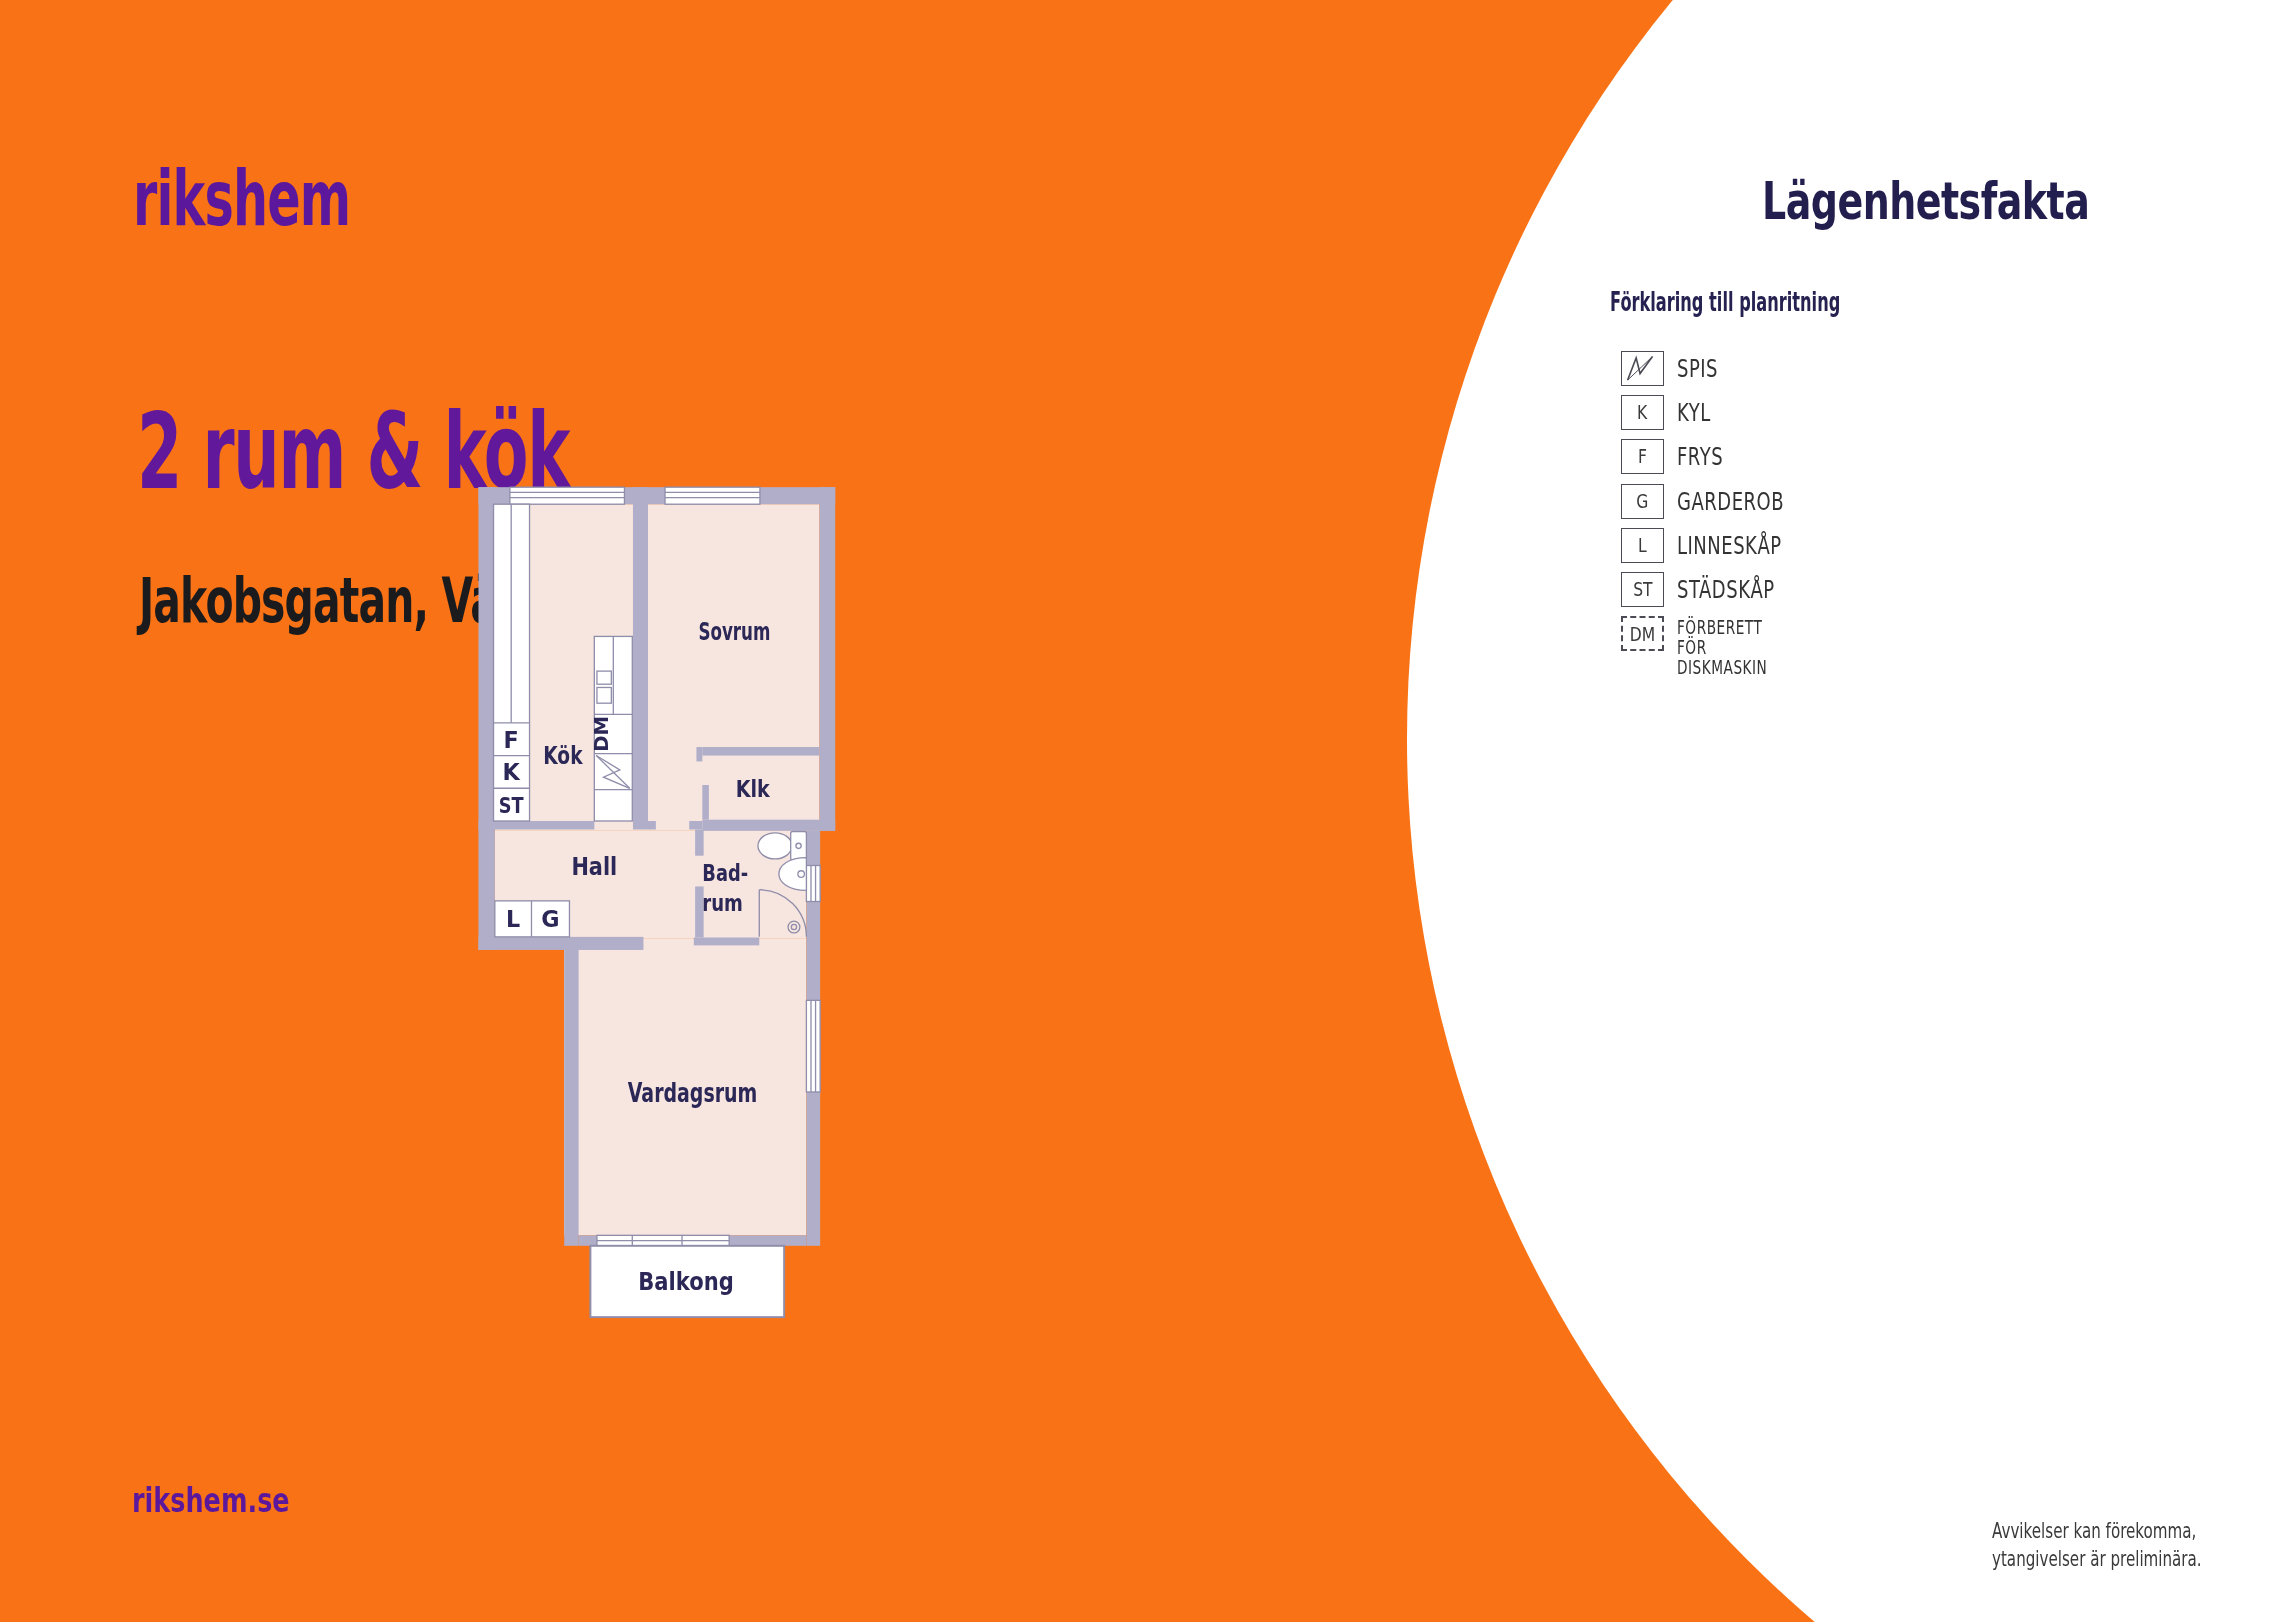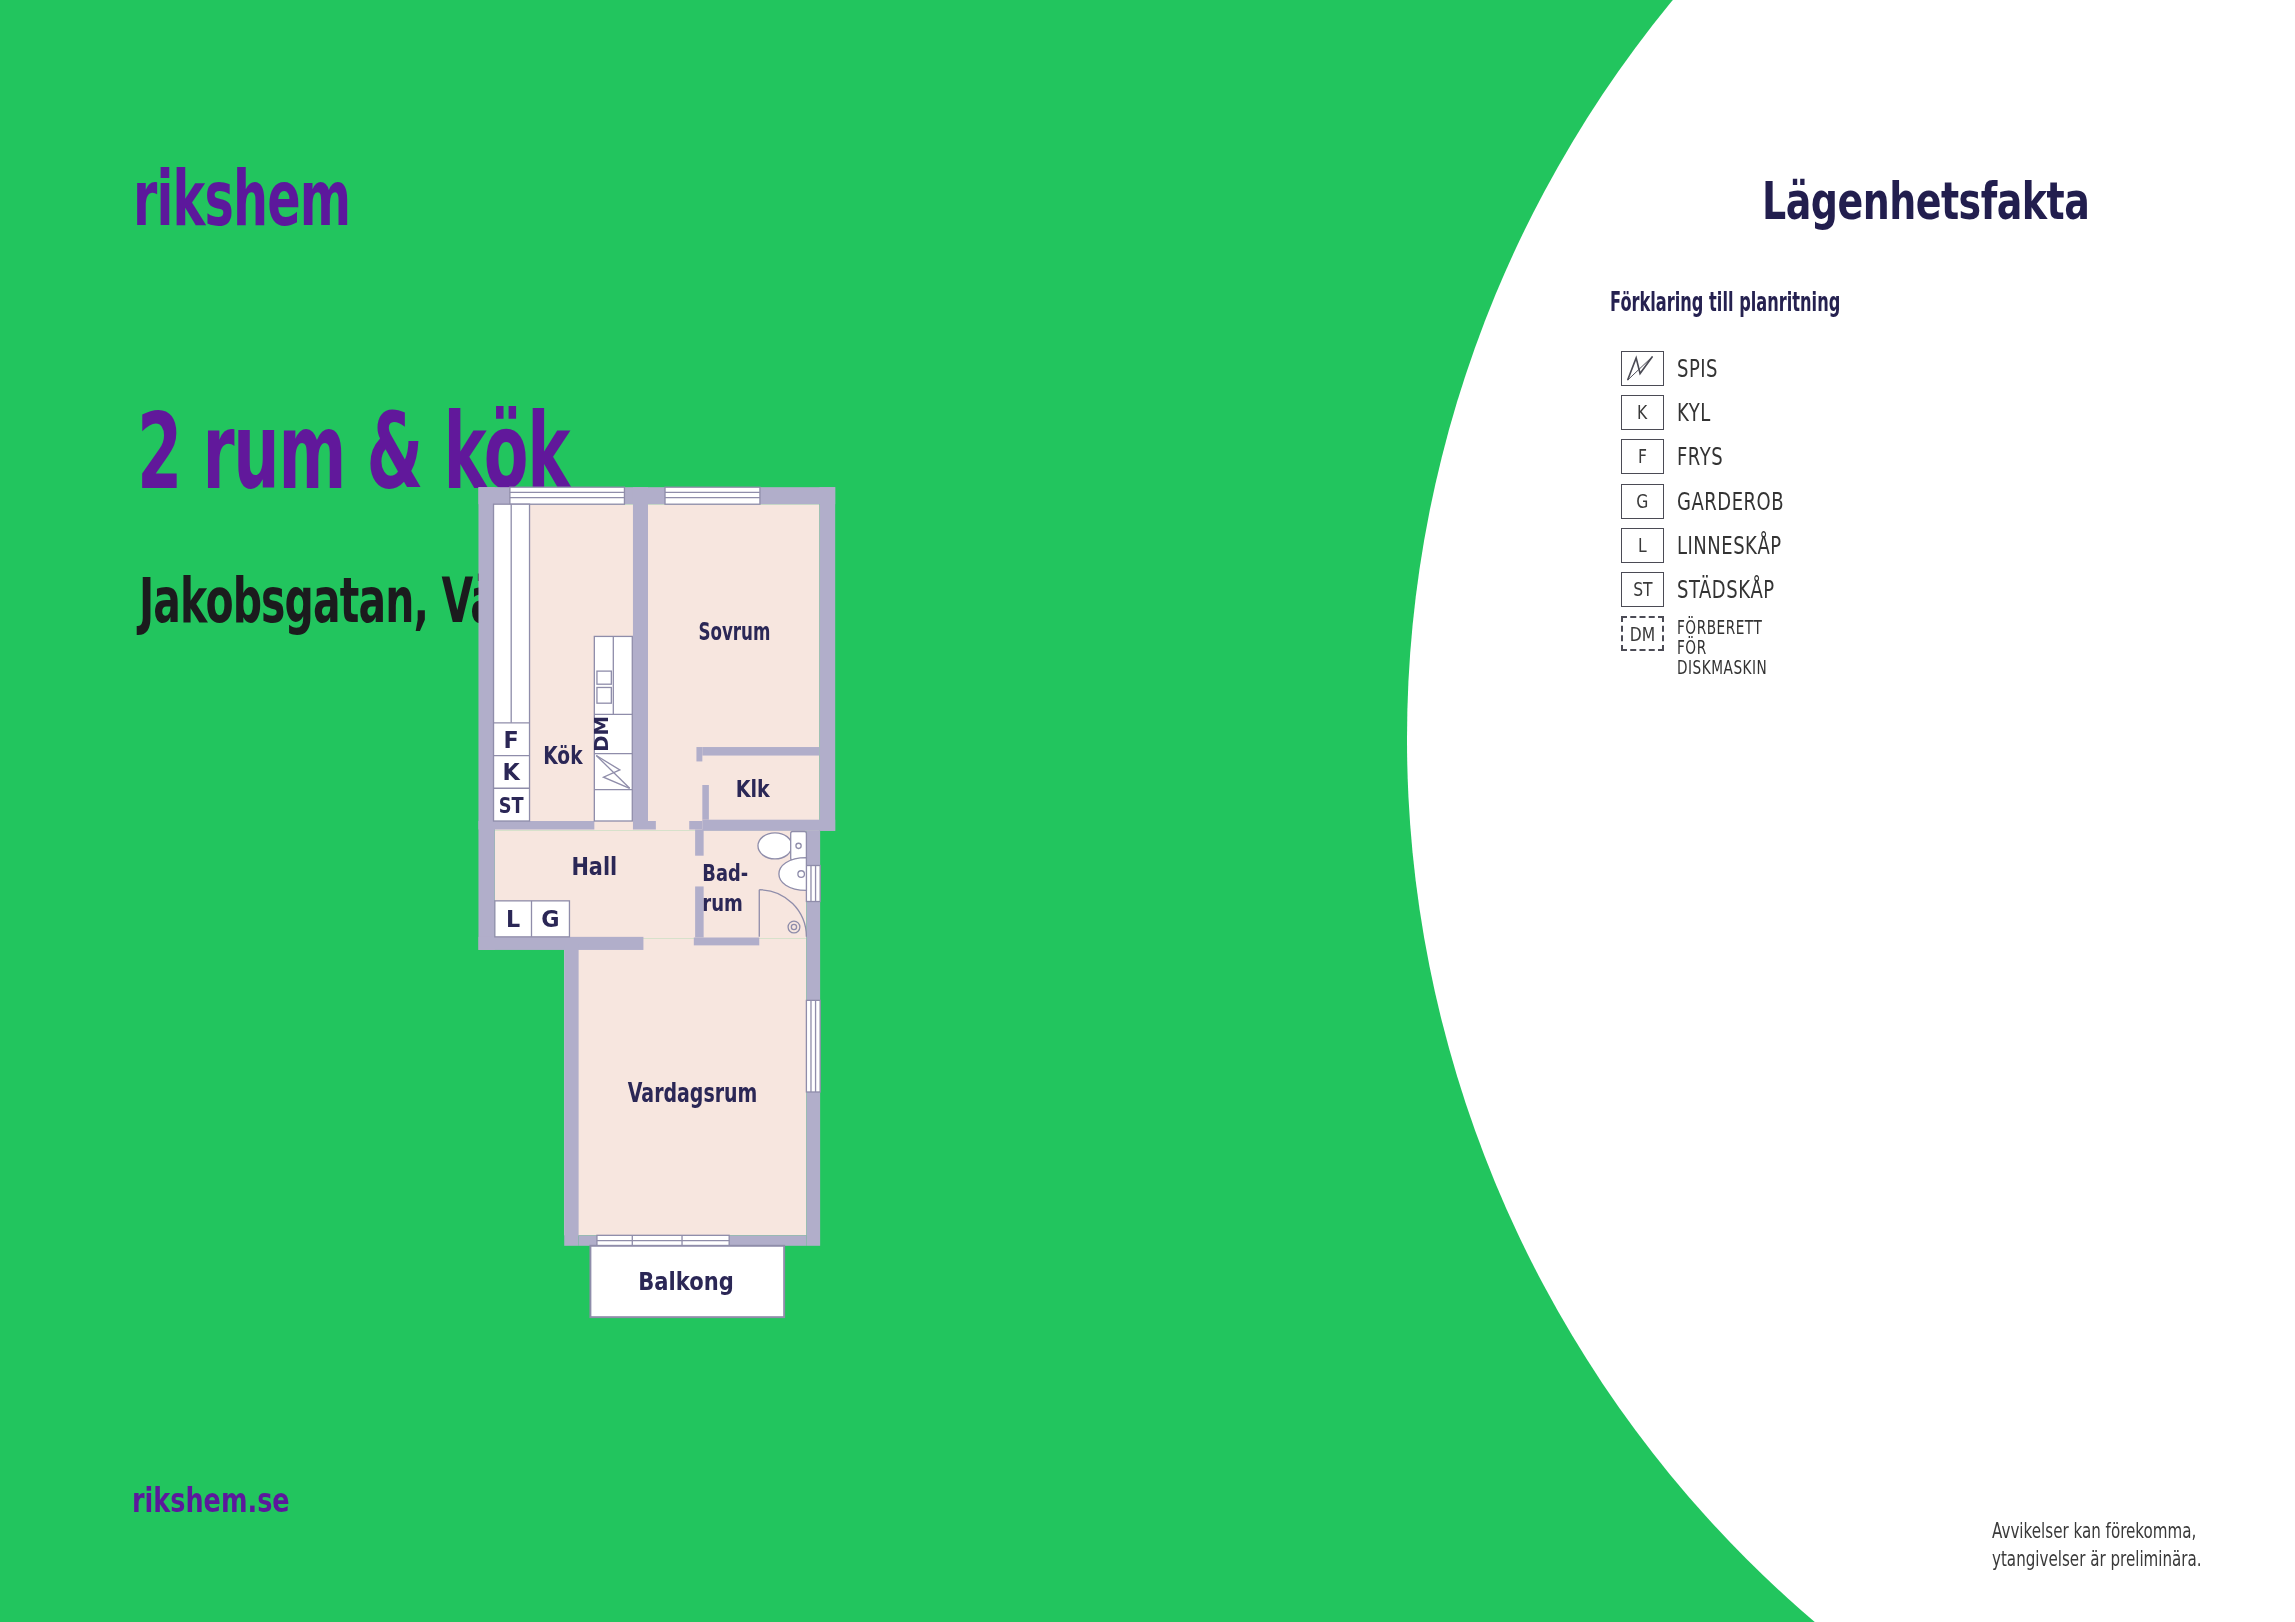--- a/index.html
+++ b/index.html
@@ -1,16 +1,16 @@
 <!DOCTYPE html>
 <html style="font-size:10.5px"><head>
 <meta charset="utf-8">
 <style>
   html,body{margin:0;padding:0;}
-  #page{position:relative;width:2295px;height:1623px;background:#22c55e;overflow:hidden;
+  #page{position:relative;width:2295px;height:1623px;background:#f97316;overflow:hidden;
          font-family:"DejaVu Sans","Liberation Sans",sans-serif;}
   .circle{position:absolute;left:1407px;top:-421px;width:2320px;height:2320px;
           border-radius:50%;background:#ffffff;}
   .abs{position:absolute;white-space:nowrap;}
   .sx{transform-origin:left top;display:inline-block;}
   .logo{left:133px;top:154px;font-size:77px;font-weight:bold;color:#5c189c;transform:scaleX(0.64);letter-spacing:-1.3px;}
   .title{left:137px;top:391px;font-size:105px;font-weight:bold;color:#61189b;transform:scaleX(0.62);letter-spacing:-2px;}
   .subtitle{left:139px;top:564px;font-size:62px;font-weight:bold;color:#1b1b1d;transform:scaleX(0.66);letter-spacing:-1.3px;}
   .site{left:132px;top:1480px;font-size:34px;font-weight:bold;color:#5c189c;transform:scaleX(0.75);}
   .facts-title{left:1762px;top:171px;font-size:52px;font-weight:bold;color:#221e4e;transform:scaleX(0.73);letter-spacing:-0.7px;}

